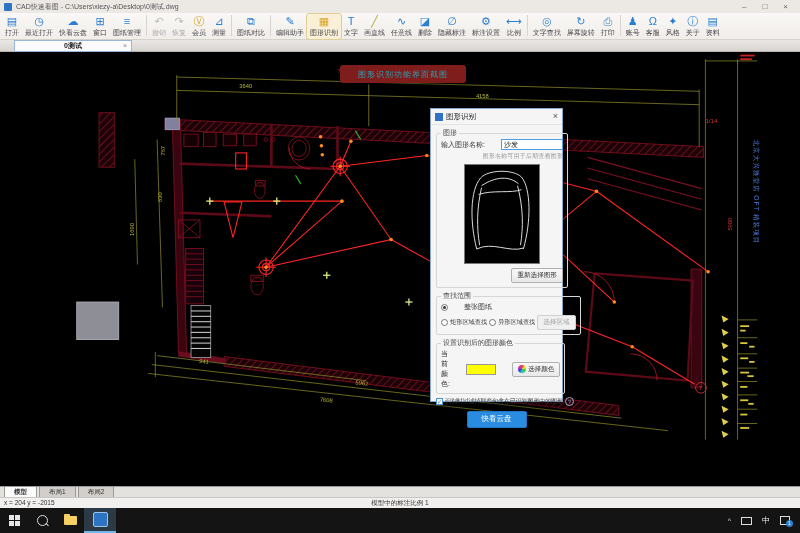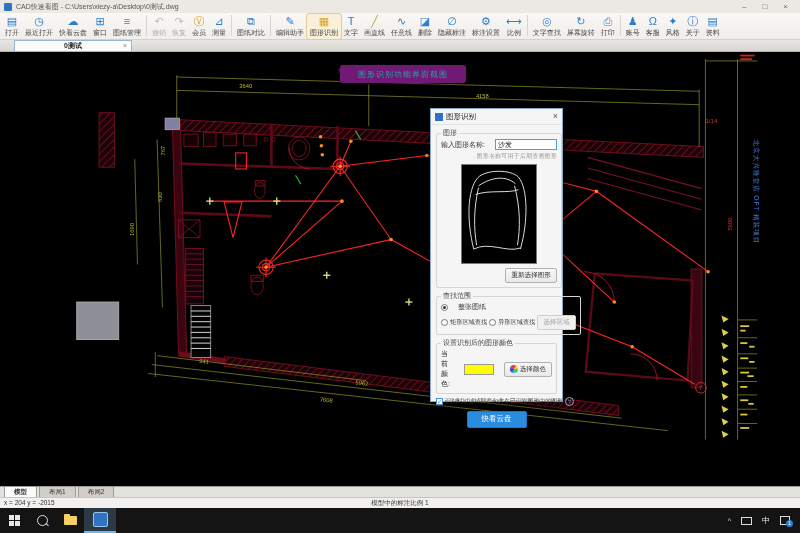--- a/index.html
+++ b/index.html
@@ -29,35 +29,35 @@
   #tabbar{position:absolute;top:40px;left:0;right:0;height:12px;
           background:linear-gradient(#e9e7e4,#d8d5d1);border-bottom:1px solid #b8b5b0;box-sizing:border-box;}
   #doc-tab{position:absolute;left:14px;top:0;width:118px;height:12px;background:#fbfbfb;
            border:1px solid #96b6d8;box-sizing:border-box;display:flex;align-items:center;justify-content:center;}
   #doc-tab .lbl{font-size:7px;font-weight:bold;color:#222;}
   #doc-tab .cls{position:absolute;right:4px;font-size:7px;color:#888;line-height:10px;}
   
   #canvas{position:absolute;top:52px;left:0;width:800px;height:434px;background:#000;}
   #canvas svg{display:block;}
   svg text{font-family:"Liberation Sans",sans-serif;}
-  #banner{position:absolute;left:340px;top:13px;width:126px;height:18px;background:#701a75;border-radius:3px;
+  #banner{position:absolute;left:340px;top:13px;width:126px;height:18px;background:#7f1d1d;border-radius:3px;
           display:flex;align-items:center;justify-content:center;font-size:8px;color:#2d9fb0;
           letter-spacing:1px;box-shadow:0 1px 3px rgba(0,0,0,.45);}
   
   #gdialog{position:absolute;left:430px;top:108px;width:133px;height:294px;background:#f5f5f5;
            border:1px solid #88a8c8;box-shadow:2px 3px 10px rgba(0,0,0,.55);box-sizing:border-box;
            font-size:7px;color:#333;}
   .dlg-title{height:15px;display:flex;align-items:center;padding:0 4px;border-bottom:1px solid #e3e3e3;}
   .dlg-ico{width:8px;height:8px;background:#2d74c4;margin-right:3px;flex:none;}
   .dlg-title .t{font-size:7.5px;color:#222;}
   .dlg-close{margin-left:auto;color:#555;font-size:9px;line-height:15px;}
   .dlg-body{padding:1px 5px 0;}
   #gdialog fieldset{border:1px solid #d6d6d6;margin:2px 0 3px;padding:1px 4px 4px;border-radius:2px;}
   #gdialog legend{font-size:7px;color:#444;padding:0 2px;}
-  .row{display:flex;align-items:center;gap:10px;}
+  .row{display:flex;align-items:center;gap:16px;}
   #name-input{flex:1;min-width:0;height:11px;border:1px solid #4d9de0;font-size:7px;padding:0 2px;
               font-family:"Liberation Sans",sans-serif;box-sizing:border-box;background:#fff;color:#111;}
   .hint{font-size:6.2px;color:#999;text-align:right;margin-top:2px;}
   .preview{width:74px;height:98px;background:#000;border:1px solid #777;margin:3px auto 0;}
   .btn{display:inline-block;background:linear-gradient(#f8f8f8,#e8e8e8);border:1px solid #b0b0b0;
        border-radius:2px;font-size:6.6px;color:#333;padding:2px 5px;white-space:nowrap;}
   .btn.disabled{color:#a3a3a3;background:#f0f0f0;border-color:#d0d0d0;}
   .btn-row{text-align:right;margin-top:4px;}
   .radio{width:7px;height:7px;border:1px solid #777;border-radius:50%;background:#fff;position:relative;flex:none;box-sizing:border-box;}
   .radio.sel::after{content:"";position:absolute;left:1px;top:1px;width:3px;height:3px;background:#333;border-radius:50%;}

